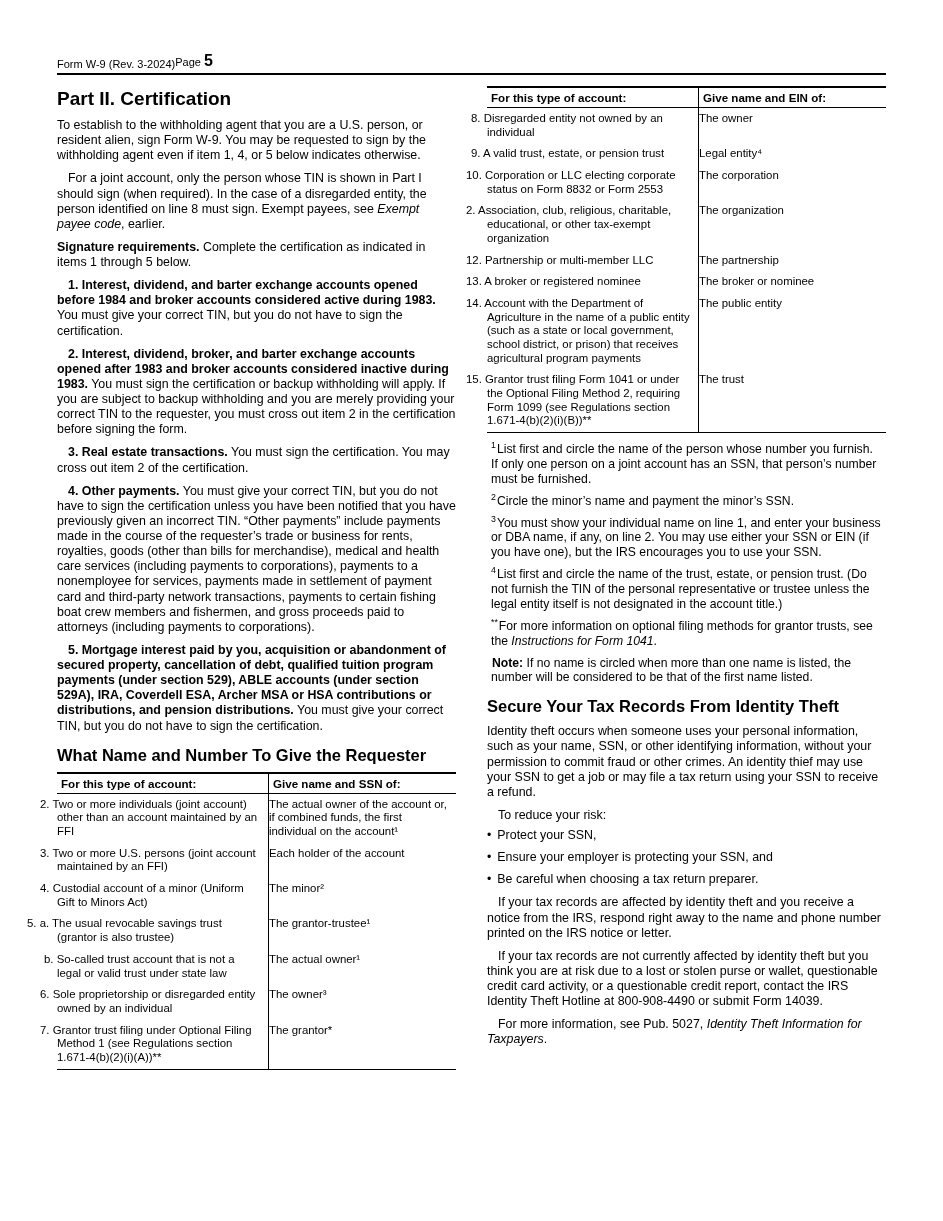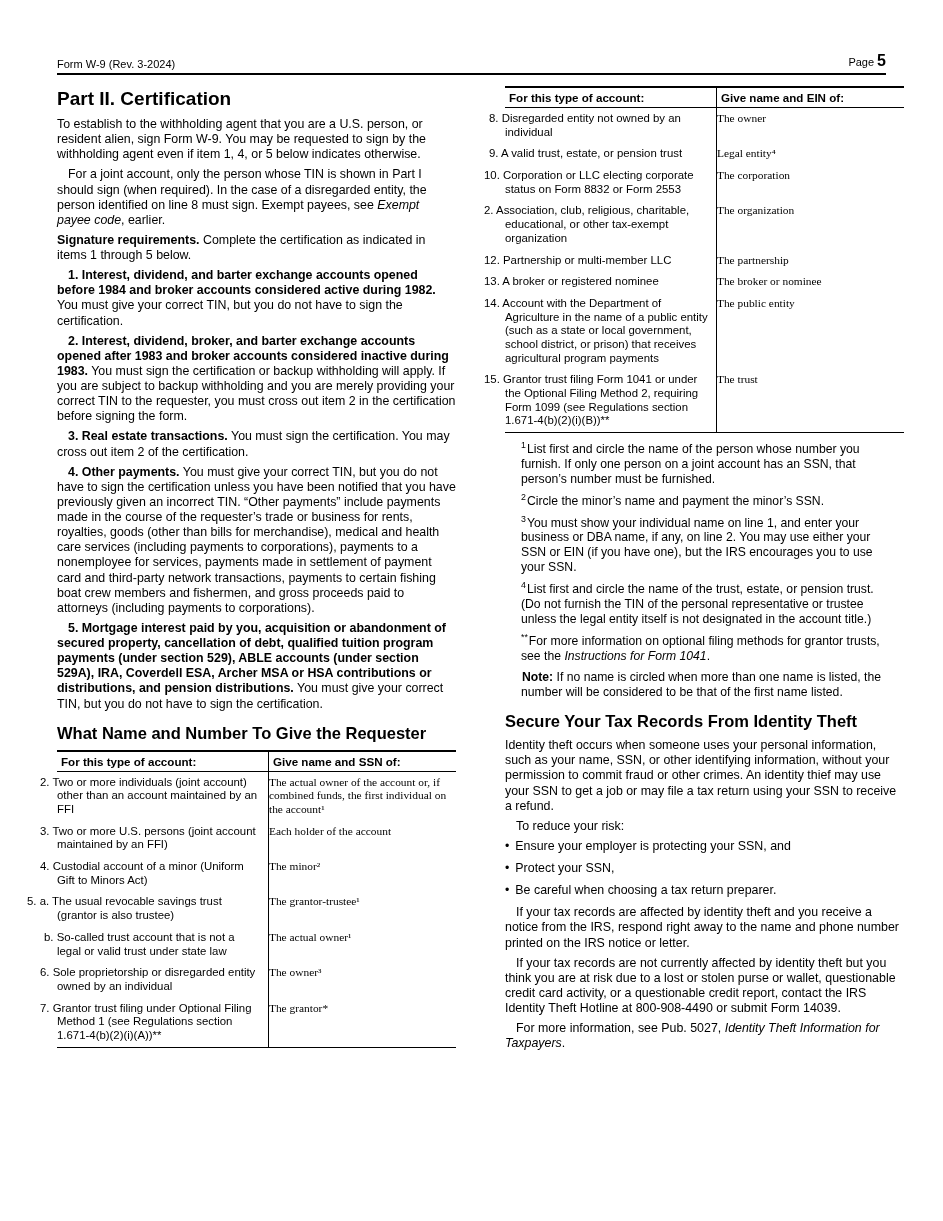--- a/index.html
+++ b/index.html
@@ -3,45 +3,45 @@
 <meta charset="utf-8">
 <style>
   * { box-sizing: border-box; }
   html, body { margin: 0; padding: 0; background: #ffffff; }
   .page {
     width: 943px; height: 1221px; margin: 0 auto; background: #fff;
     padding: 52px 57px 20px 57px;
     font-family: "Liberation Sans", "DejaVu Sans", sans-serif;
     color: #000; overflow: hidden;
   }
-  .hdr { display: flex; justify-content: space-between; align-items: flex-end; font-size: 11px; padding-bottom: 3px; }
+  .hdr { display: flex; align-items: flex-end; font-size: 11px; padding-bottom: 3px; }
   .hdr .pagenum { font-size: 16px; font-weight: 700; margin-left: 3px; }
   .rule { border-top: 2.5px solid #000; margin-bottom: 10px; }
-  .columns { display: flex; gap: 49px; }
+  .columns { display: flex; gap: 31px; }
   .col { width: 399px; flex: 0 0 399px; }
   h1.part2 { font-size: 19px; font-weight: 700; margin: 3px 0 7px; }
   h2.section { font-size: 16.5px; font-weight: 700; margin: 12px 0 7px; }
-  .col p { margin: 0 0 5px; font-size: 12.4px; line-height: 1.22; }
+  .col p { margin: 8px 0 5px; font-size: 12.4px; line-height: 1.22; }
   p.indent { text-indent: 11px; }
   
   table.acct { width: 100%; border-collapse: collapse; border-top: 2px solid #000; border-bottom: 1.5px solid #000; margin: 1px 0 0; }
   table.acct col.c1 { width: 53%; }
   table.acct col.c2 { width: 47%; }
   table.acct th { font-size: 11.6px; font-weight: 700; text-align: left; padding: 3px 4px; border-bottom: 1.5px solid #000; }
   table.acct th.c1h { border-right: 1px solid #000; }
   table.acct td { font-size: 11.4px; line-height: 1.2; vertical-align: top; padding: 4px 8px 4px 0; }
   td.type  { border-right: 1px solid #000; padding-left: 17px; text-indent: -17px; }
   td.type2 { border-right: 1px solid #000; padding-left: 21px; text-indent: -21px; }
   td.shift { text-indent: -16px; }
   td.suba  { padding-left: 30px; text-indent: -30px; }
   td.subb  { padding-left: 30px; text-indent: -13px; }
-  td.give  { padding-left: 10px; font-family: Liberation Serif, serif; }
+  td.give  { padding-left: 10px; }
   
   .footnotes { margin-top: 9px; }
-  p.footnote { font-size: 12.2px; line-height: 1.22; margin: 0 16px 7px; }
+  p.footnote { font-size: 12.2px; line-height: 1.22; margin: 0 4px 7px; }
   p.footnote sup { font-size: 8.8px; line-height: 0; margin-right: 1px; }
   
   p.bullet { padding-left: 13px; text-indent: -13px; margin: 0 0 7px; }
   .bullet-glyph { margin-right: 6px; }
 </style>
 </head>
 <body>
 
 <div class="page">
 
@@ -55,21 +55,21 @@
 
     <div class="col">
       <h1 class="part2">Part II. Certification</h1>
 
       <p>To establish to the withholding agent that you are a U.S. person, or resident alien, sign Form W-9. You may be requested to sign by the withholding agent even if item 1, 4, or 5 below indicates otherwise.</p>
 
       <p class="indent"><span>For a joint account, only the person whose TIN is shown in Part I should sign (when required). In the case of a disregarded entity, the person identified on line 8 must sign. Exempt payees, see </span><i>Exempt payee code</i><span>, earlier.</span></p>
 
       <p><b>Signature requirements.</b><span> Complete the certification as indicated in items 1 through 5 below.</span></p>
 
-      <p class="indent"><b>1. Interest, dividend, and barter exchange accounts opened before 1984 and broker accounts considered active during 1982.</b><span> You must give your correct TIN, but you do not have to sign the certification.</span></p>
+      <p class="indent"><b>1. Interest, dividend, and barter exchange accounts opened before 1984 and broker accounts considered active during 1983.</b><span> You must give your correct TIN, but you do not have to sign the certification.</span></p>
       <p class="indent"><b>2. Interest, dividend, broker, and barter exchange accounts opened after 1983 and broker accounts considered inactive during 1983.</b><span> You must sign the certification or backup withholding will apply. If you are subject to backup withholding and you are merely providing your correct TIN to the requester, you must cross out item 2 in the certification before signing the form.</span></p>
       <p class="indent"><b>3. Real estate transactions.</b><span> You must sign the certification. You may cross out item 2 of the certification.</span></p>
       <p class="indent"><b>4. Other payments.</b><span> You must give your correct TIN, but you do not have to sign the certification unless you have been notified that you have previously given an incorrect TIN. “Other payments” include payments made in the course of the requester’s trade or business for rents, royalties, goods (other than bills for merchandise), medical and health care services (including payments to corporations), payments to a nonemployee for services, payments made in settlement of payment card and third-party network transactions, payments to certain fishing boat crew members and fishermen, and gross proceeds paid to attorneys (including payments to corporations).</span></p>
       <p class="indent"><b>5. Mortgage interest paid by you, acquisition or abandonment of secured property, cancellation of debt, qualified tuition program payments (under section 529), ABLE accounts (under section 529A), IRA, Coverdell ESA, Archer MSA or HSA contributions or distributions, and pension distributions.</b><span> You must give your correct TIN, but you do not have to sign the certification.</span></p>
 
       <h2 class="section">What Name and Number To Give the Requester</h2>
 
       <table class="acct">
         <colgroup>
             <col class="c1">
@@ -171,22 +171,22 @@
         <p class="footnote"><sup>**</sup><b></b><span>For more information on optional filing methods for grantor trusts, see the </span><i>Instructions for Form 1041</i><span>.</span></p>
         <p class="footnote"><sup></sup><b>Note:</b><span> If no name is circled when more than one name is listed, the number will be considered to be that of the first name listed.</span><i></i><span></span></p>
       </div>
 
       <h2 class="section">Secure Your Tax Records From Identity Theft</h2>
 
       <p>Identity theft occurs when someone uses your personal information, such as your name, SSN, or other identifying information, without your permission to commit fraud or other crimes. An identity thief may use your SSN to get a job or may file a tax return using your SSN to receive a refund.</p>
 
       <p class="indent">To reduce your risk:</p>
 
+      <p class="bullet"><span class="bullet-glyph">•</span><span>Protect your SSN,</span></p>
       <p class="bullet"><span class="bullet-glyph">•</span><span>Ensure your employer is protecting your SSN, and</span></p>
-      <p class="bullet"><span class="bullet-glyph">•</span><span>Protect your SSN,</span></p>
       <p class="bullet"><span class="bullet-glyph">•</span><span>Be careful when choosing a tax return preparer.</span></p>
 
       <p class="indent">If your tax records are affected by identity theft and you receive a notice from the IRS, respond right away to the name and phone number printed on the IRS notice or letter.</p>
 
       <p class="indent">If your tax records are not currently affected by identity theft but you think you are at risk due to a lost or stolen purse or wallet, questionable credit card activity, or a questionable credit report, contact the IRS Identity Theft Hotline at 800-908-4490 or submit Form 14039.</p>
 
       <p class="indent"><span>For more information, see Pub. 5027, </span><i>Identity Theft Information for Taxpayers</i><span>.</span></p>
 
     </div>
   </div>

